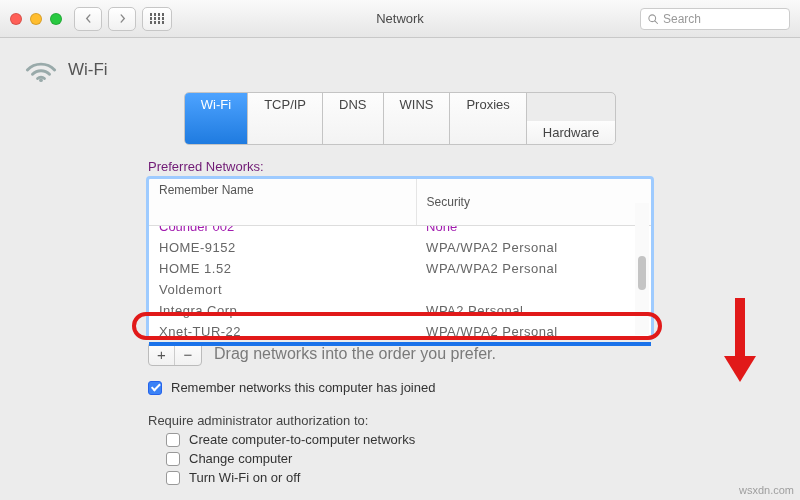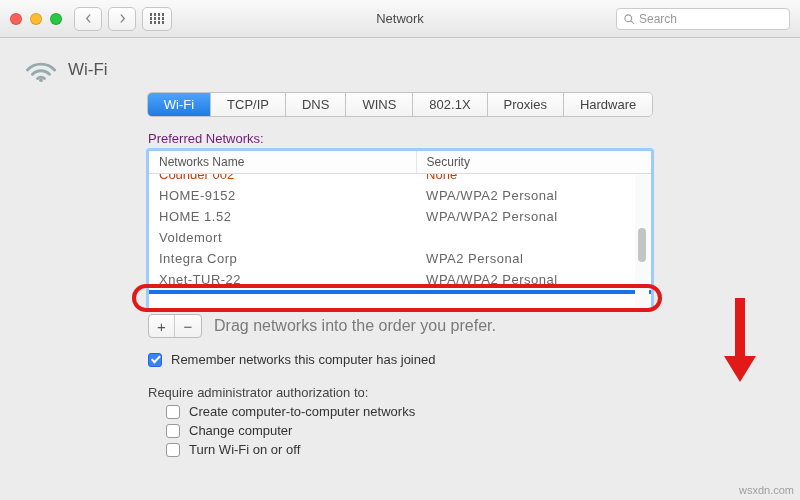--- a/index.html
+++ b/index.html
@@ -51,21 +51,21 @@
     font-size: 13px; color: #4a4a4a; pointer-events: none;
   }
   .search-wrap {
     margin-left: auto;
     display: flex; align-items: center;
     background: #fff;
     border: 1px solid #ccc;
     border-radius: 4px;
     height: 22px;
     padding: 0 6px;
-    width: 174px;
+    width: 150px;
     color: #999;
     font-size: 12px;
   }
   .search-wrap svg { width: 12px; height: 12px; margin-right: 4px; }
 
   
   .window-body { padding: 12px 18px 0 18px; }
   .page-header { display: flex; align-items: center; gap: 10px; margin: 6px 0 8px 6px; }
   .wifi-icon { width: 34px; height: 28px; }
   .page-title { font-size: 17px; color: #555; }
@@ -79,21 +79,21 @@
     border-radius: 5px;
     overflow: hidden;
   }
   .tab {
     padding: 4px 16px;
     font-size: 13px;
     color: #444;
     background: linear-gradient(#fdfdfd, #f3f3f3);
     border-right: 1px solid #c4c4c4;
   }
-  .tab:last-child { border-right: none; }
+  .tab:last-child { border-right: none; margin-top: 28px; }
   .tab.active {
     background: linear-gradient(#4da3ff, #1f7be0);
     color: #fff;
   }
 
   
   .section-label { margin-left: 130px; font-size: 13px; color: #701a75; margin-bottom: 4px; }
   .networks-box-wrap { position: relative; margin: 0 130px; }
   .networks-box {
     border: 1px solid #b6b6b6;
@@ -105,31 +105,31 @@
     border-radius: 2px;
   }
   .table-header {
     display: flex;
     background: #fdfdfd;
     border-bottom: 1px solid #ddd;
     font-size: 12px;
     color: #555;
   }
   .col-name { flex: 1.15; padding: 4px 10px; border-right: 1px solid #e5e5e5; }
-  .col-sec { flex: 1; padding: 4px 10px; }
+  .col-sec { flex: 1; padding: 16px 10px; }
   .table-rows { height: 120px; overflow: hidden; position: relative; }
   .row {
     display: flex;
     font-size: 13px;
     padding: 2px 0;
     color: #555;
   }
   .row .cell-name { flex: 1.15; padding: 1px 10px; white-space: nowrap; overflow: hidden; }
   .row .cell-sec { flex: 1; padding: 1px 10px; white-space: nowrap; overflow: hidden; }
-  .row.partial { margin-top: -10px; color: #c2410c; filter: blur(0.6px); }
+  .row.partial { margin-top: -10px; color: #a21caf; filter: blur(0.6px); }
   .row.blurred { color: #666; filter: blur(0.7px); letter-spacing: 0.5px; align-items: flex-end; }
   .row.selected {
     background: #1a72ea;
     color: #fff;
   }
   .scrollbar {
     position: absolute; right: 2px; top: 24px; bottom: 2px; width: 14px;
     background: #fafafa;
   }
   .scroll-thumb {
@@ -282,31 +282,30 @@
       <circle cx="20" cy="27" r="2.2" fill="#9aa"></circle>
     </svg>
     <div class="page-title">Wi-Fi</div>
   </div>
 
   <div class="tabs">
     <div class="tab active">Wi-Fi</div>
     <div class="tab">TCP/IP</div>
     <div class="tab">DNS</div>
     <div class="tab">WINS</div>
-    <div class="tab">802.1X</div>
     <div class="tab">Proxies</div>
     <div class="tab">Hardware</div>
   </div>
 
   <div class="section-label">Preferred Networks:</div>
 
   <div class="networks-box-wrap">
     <div class="networks-box">
       <div class="table-header">
-        <div class="col-name">Networks Name</div>
+        <div class="col-name">Remember Name</div>
         <div class="col-sec">Security</div>
       </div>
       <div class="table-rows">
         <div class="row partial">
           <div class="cell-name">Counder 002</div>
           <div class="cell-sec">None</div>
         </div>
         <div class="row blurred">
           <div class="cell-name">HOME-9152</div>
           <div class="cell-sec">WPA/WPA2 Personal</div>

